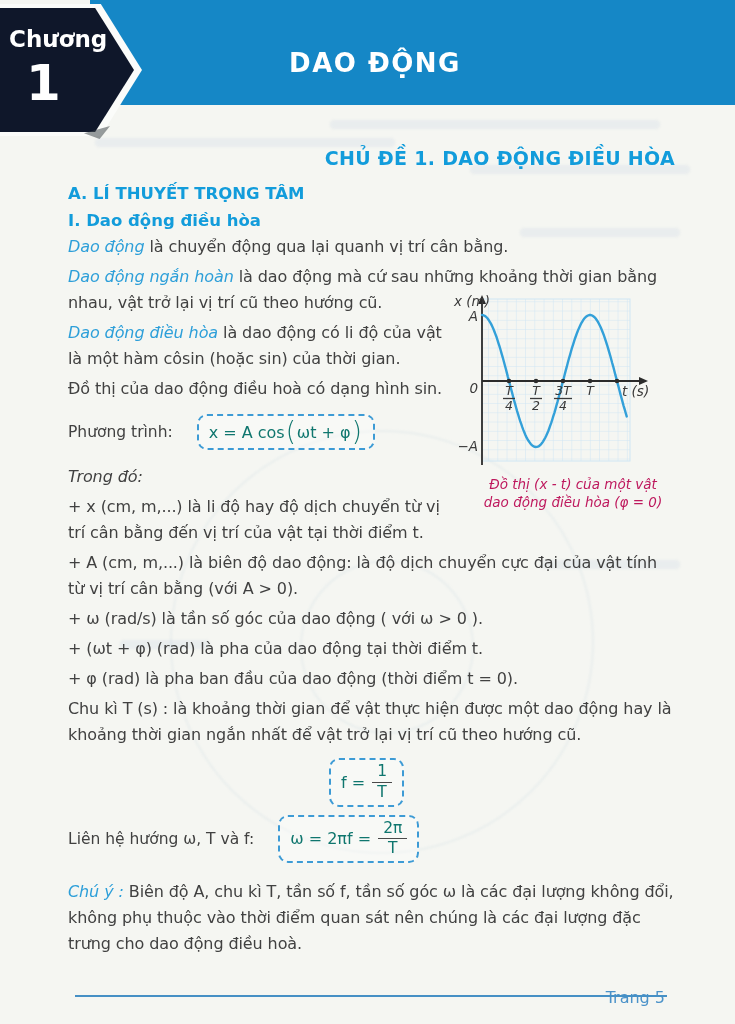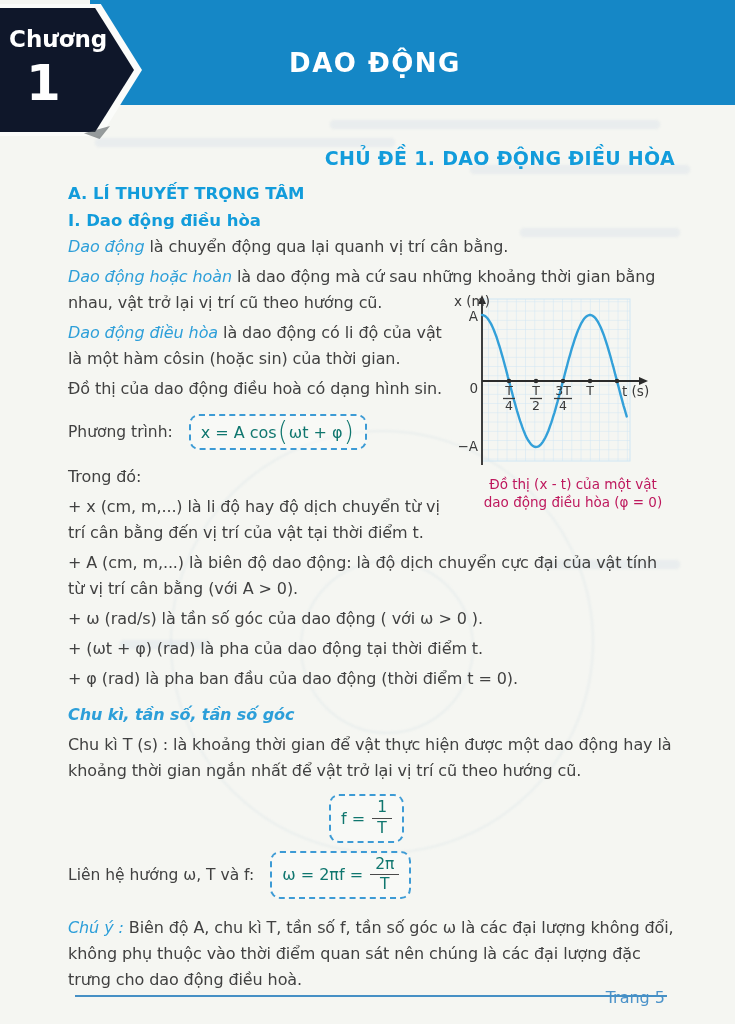--- a/index.html
+++ b/index.html
@@ -45,35 +45,35 @@
     margin:42px 0 0 0;text-align:right;
     color:#129cdb;font-size:19px;font-weight:bold;letter-spacing:.3px;
   }
   .sec{margin:15px 0 0 0;color:#129cdb;font-size:16.5px;font-weight:bold;}
   .subsec{margin:8px 0 0 0;color:#129cdb;font-size:16.5px;font-weight:bold;}
   .content p{margin:4px 0 0 0;font-size:16px;line-height:26px;letter-spacing:-0.1px;}
   .narrow{max-width:392px;}
   .term{color:#2d9fd9;font-style:italic;}
   .sub-blue{color:#2d9fd9;font-style:italic;font-weight:600;font-size:15.5px;margin-top:10px !important;}
 
-  .eq-row{display:flex;align-items:center;gap:16px;font-size:15.5px;margin-top:8px;}
+  .eq-row{display:flex;align-items:center;gap:24px;font-size:15.5px;margin-top:8px;}
   .dash-box{
     border:2px dashed #3d9bd5;border-radius:10px;padding:3px 10px;
     display:inline-flex;align-items:center;color:#0f766e;background:rgba(255,255,255,.35);
     font-size:16px;
   }
   .big-paren{font-size:26px;font-weight:300;line-height:1;transform:translateY(-1px);padding:0 1px;}
   .frac{display:inline-flex;flex-direction:column;align-items:center;line-height:1.15;margin-left:7px;font-size:15.5px;}
   .frac .num{border-bottom:1.6px solid #4a4a4a;padding:0 5px 1px 5px;}
   .frac .den{padding-top:1px;}
   .center-row{display:flex;justify-content:center;margin:10px 10px 2px 0;}
   .note-p{margin-top:16px !important;}
 
   
-  .graph{position:absolute;left:452px;top:293px;width:252px;margin:0;}
+  .graph{position:absolute;left:452px;top:293px;width:252px;margin:0;font-style:italic;}
   .graph svg{display:block;}
   .graph figcaption{
     margin-top:8px;text-align:center;font-size:13.5px;line-height:1.35;color:#be185d;
     width:242px;
   }
   .svg-lbl{font-size:13.5px;fill:#3a3a3a;}
   .svg-tick{font-size:12.5px;fill:#3a3a3a;}
 
   
   .page-num{position:absolute;top:988px;right:70px;color:#4b92c9;font-size:16px;}
@@ -106,45 +106,44 @@
   </div>
   <div class="badge-shadow"></div>
 
   <main class="content">
     <h2 class="topic">CHỦ ĐỀ 1. DAO ĐỘNG ĐIỀU HÒA</h2>
     <h3 class="sec">A. LÍ THUYẾT TRỌNG TÂM</h3>
     <h4 class="subsec">I. Dao động điều hòa</h4>
 
     <p><span class="term">Dao động</span><span> là chuyển động qua lại quanh vị trí cân bằng.</span></p>
 
-    <p><span class="term">Dao động hoặc hoàn</span><span> là dao động mà cứ sau những khoảng thời gian bằng nhau, vật trở lại vị trí cũ theo hướng cũ.</span></p>
+    <p><span class="term">Dao động ngắn hoàn</span><span> là dao động mà cứ sau những khoảng thời gian bằng nhau, vật trở lại vị trí cũ theo hướng cũ.</span></p>
 
     <p class="narrow"><span class="term">Dao động điều hòa</span><span> là dao động có li độ của vật là một hàm côsin (hoặc sin) của thời gian.</span></p>
 
     <p class="narrow">Đồ thị của dao động điều hoà có dạng hình sin.</p>
 
     <div class="eq-row" style="margin-top:12px;">
       <span>Phương trình:</span>
       <span class="dash-box">
         <span>x = A cos</span>
           <span class="big-paren">(</span>
           <span>ωt + φ</span>
           <span class="big-paren">)</span>
       </span>
     </div>
 
-    <p class="narrow" style="margin-top:14px;">Trong đó:</p>
+    <p class="narrow" style="margin-top:14px;font-style:italic;">Trong đó:</p>
 
     <p class="narrow">+ x (cm, m,...) là li độ hay độ dịch chuyển từ vị trí cân bằng đến vị trí của vật tại thời điểm t.</p>
     <p>+ A (cm, m,...) là biên độ dao động: là độ dịch chuyển cực đại của vật tính từ vị trí cân bằng (với A &gt; 0).</p>
     <p>+ ω (rad/s) là tần số góc của dao động ( với ω &gt; 0 ).</p>
     <p>+ (ωt + φ) (rad) là pha của dao động tại thời điểm t.</p>
     <p>+ φ (rad) là pha ban đầu của dao động (thời điểm t = 0).</p>
 
-    <p class="sub-blue">Chu kì, tần số, tần số góc</p>
     <p>Chu kì T (s) : là khoảng thời gian để vật thực hiện được một dao động hay là khoảng thời gian ngắn nhất để vật trở lại vị trí cũ theo hướng cũ.</p>
 
     <div class="center-row">
       <span class="dash-box">
         <span>f =</span>
         <span class="frac">
             <span class="num">1</span>
             <span class="den">T</span>
           </span>
       </span>

